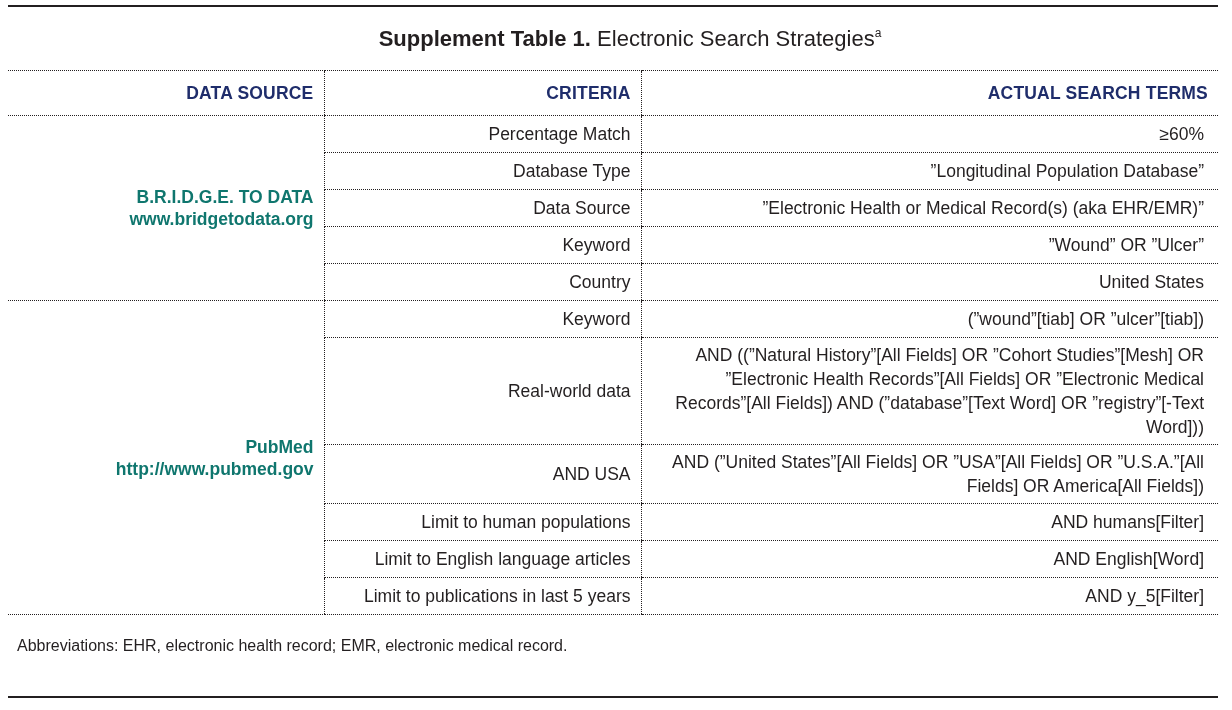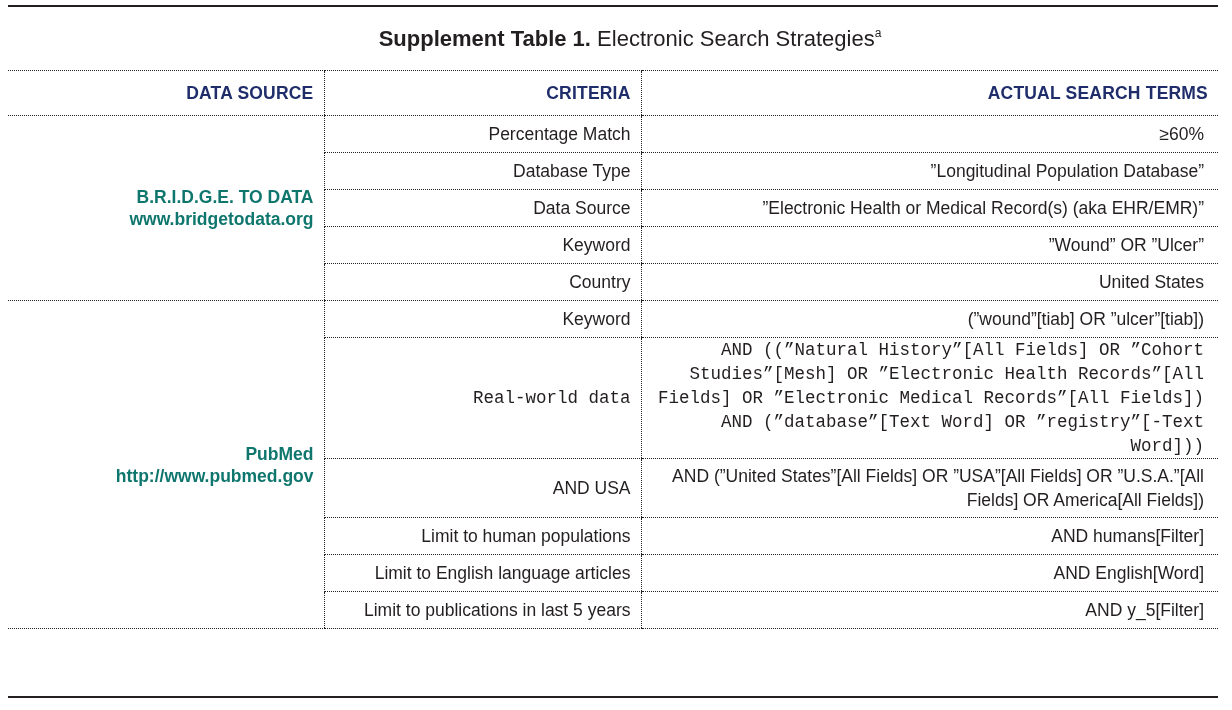--- a/index.html
+++ b/index.html
@@ -39,21 +39,21 @@
     }
     table.strat th + th, table.strat td.crit, table.strat td.terms { border-left: 1px dotted #231f20; }
     table.strat th {
       height: 44px;
       color: #1f2d6b; font-weight: bold; font-size: 17.5px; letter-spacing: 0.2px;
     }
     table.strat td.source {
       font-weight: bold; font-size: 17.5px; line-height: 22px; color: #0f766e;
     }
     table.strat tr.r1 td { height: 36px; }
-    table.strat tr.r4 td.crit, table.strat tr.r4 td.terms { height: 106px; font-family: Liberation Mono, monospace; }
+    table.strat tr.r4 td.crit, table.strat tr.r4 td.terms { height: 106px; }
     table.strat tr.r2l td.crit, table.strat tr.r2l td.terms { height: 58px; }
     table.strat td.terms { padding-right: 14px; }
     .footnotes {
       position: absolute; left: 17px; top: 633px; font-size: 16px; line-height: 25px; color: #231f20;
     }
     .footnotes sup { font-size: 10px; vertical-align: 6px; line-height: 0; }
   </style>
 </head>
 <body>
 
@@ -129,15 +129,16 @@
       <td class="terms">AND English[Word]</td>
     </tr>
     <tr class="r1">
       <td class="crit">Limit to publications in last 5 years</td>
       <td class="terms">AND y_5[Filter]</td>
     </tr>
   </tbody>
 </table>
 
 <div class="footnotes">
+  <div>Abbreviations: EHR, electronic health record; EMR, electronic medical record.</div>
 </div>
 
 <div class="bottom-rule"></div>
 
 </body></html>

